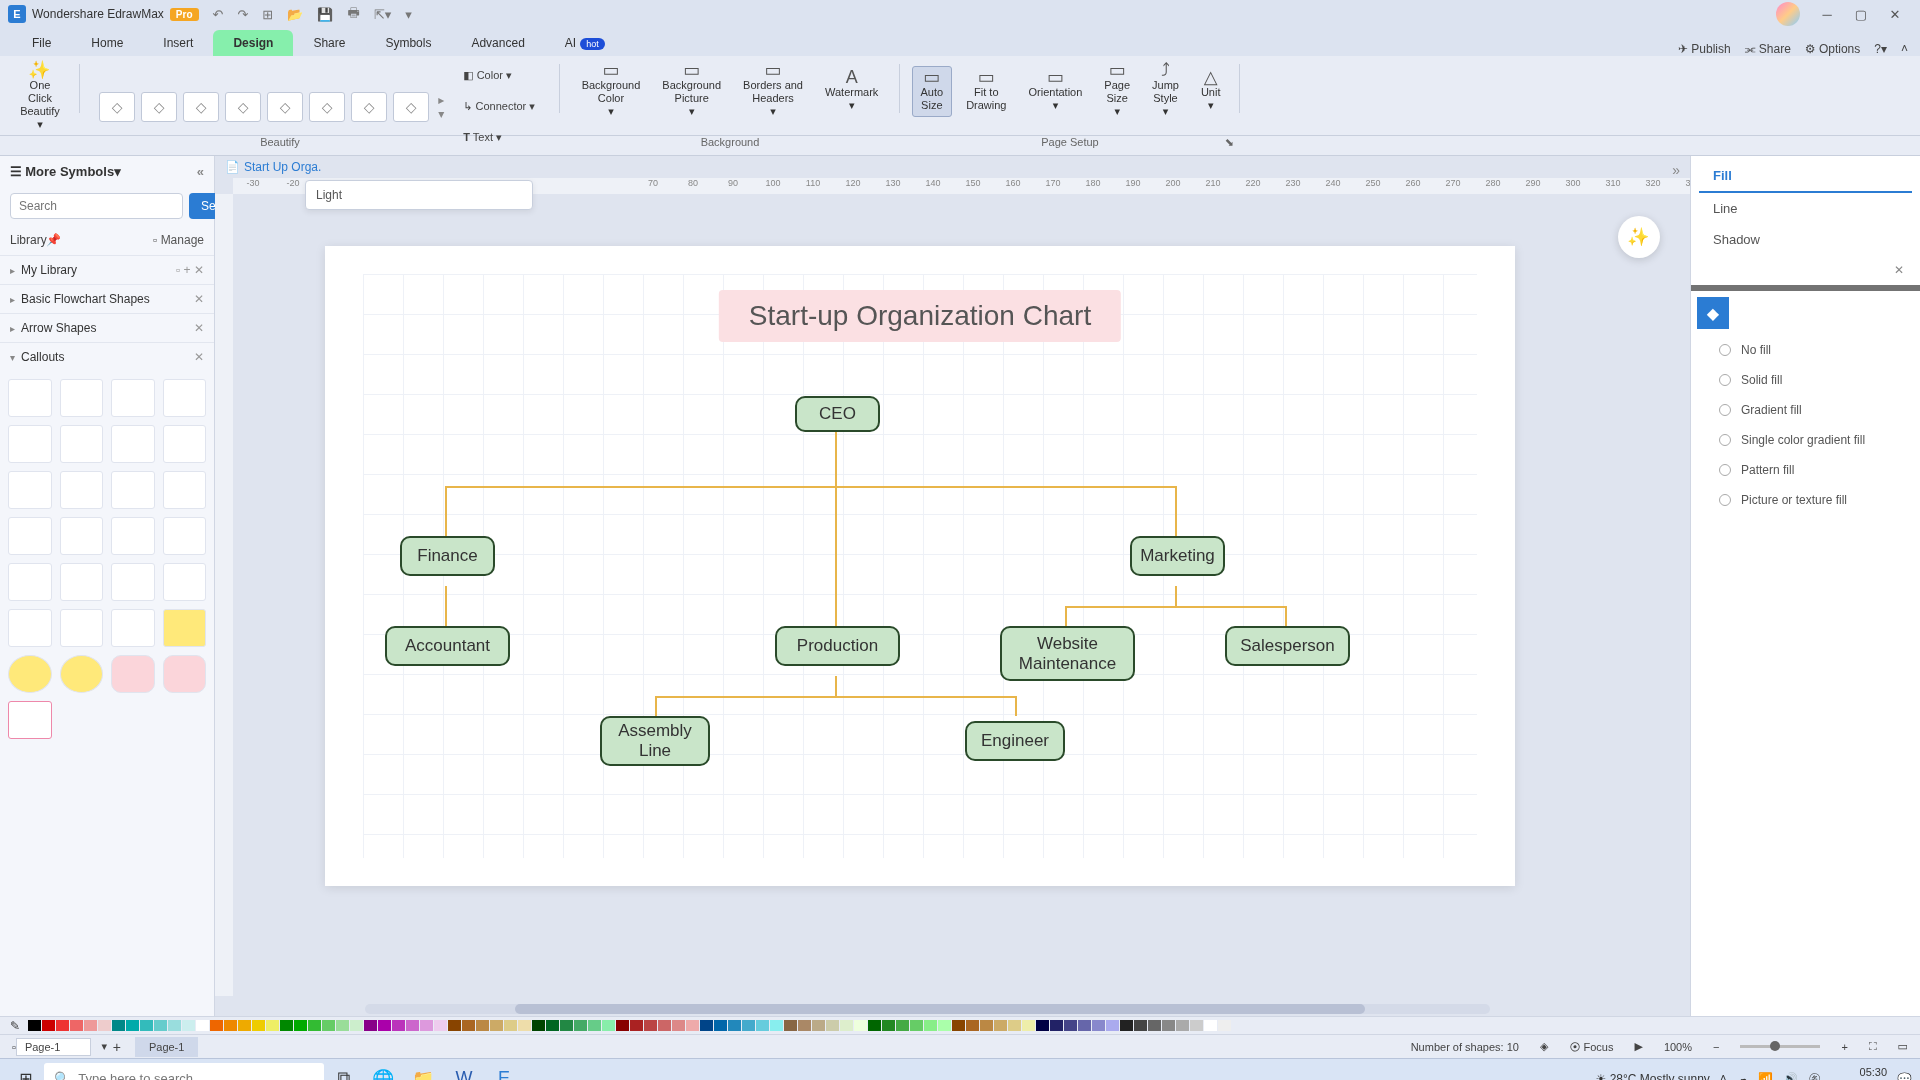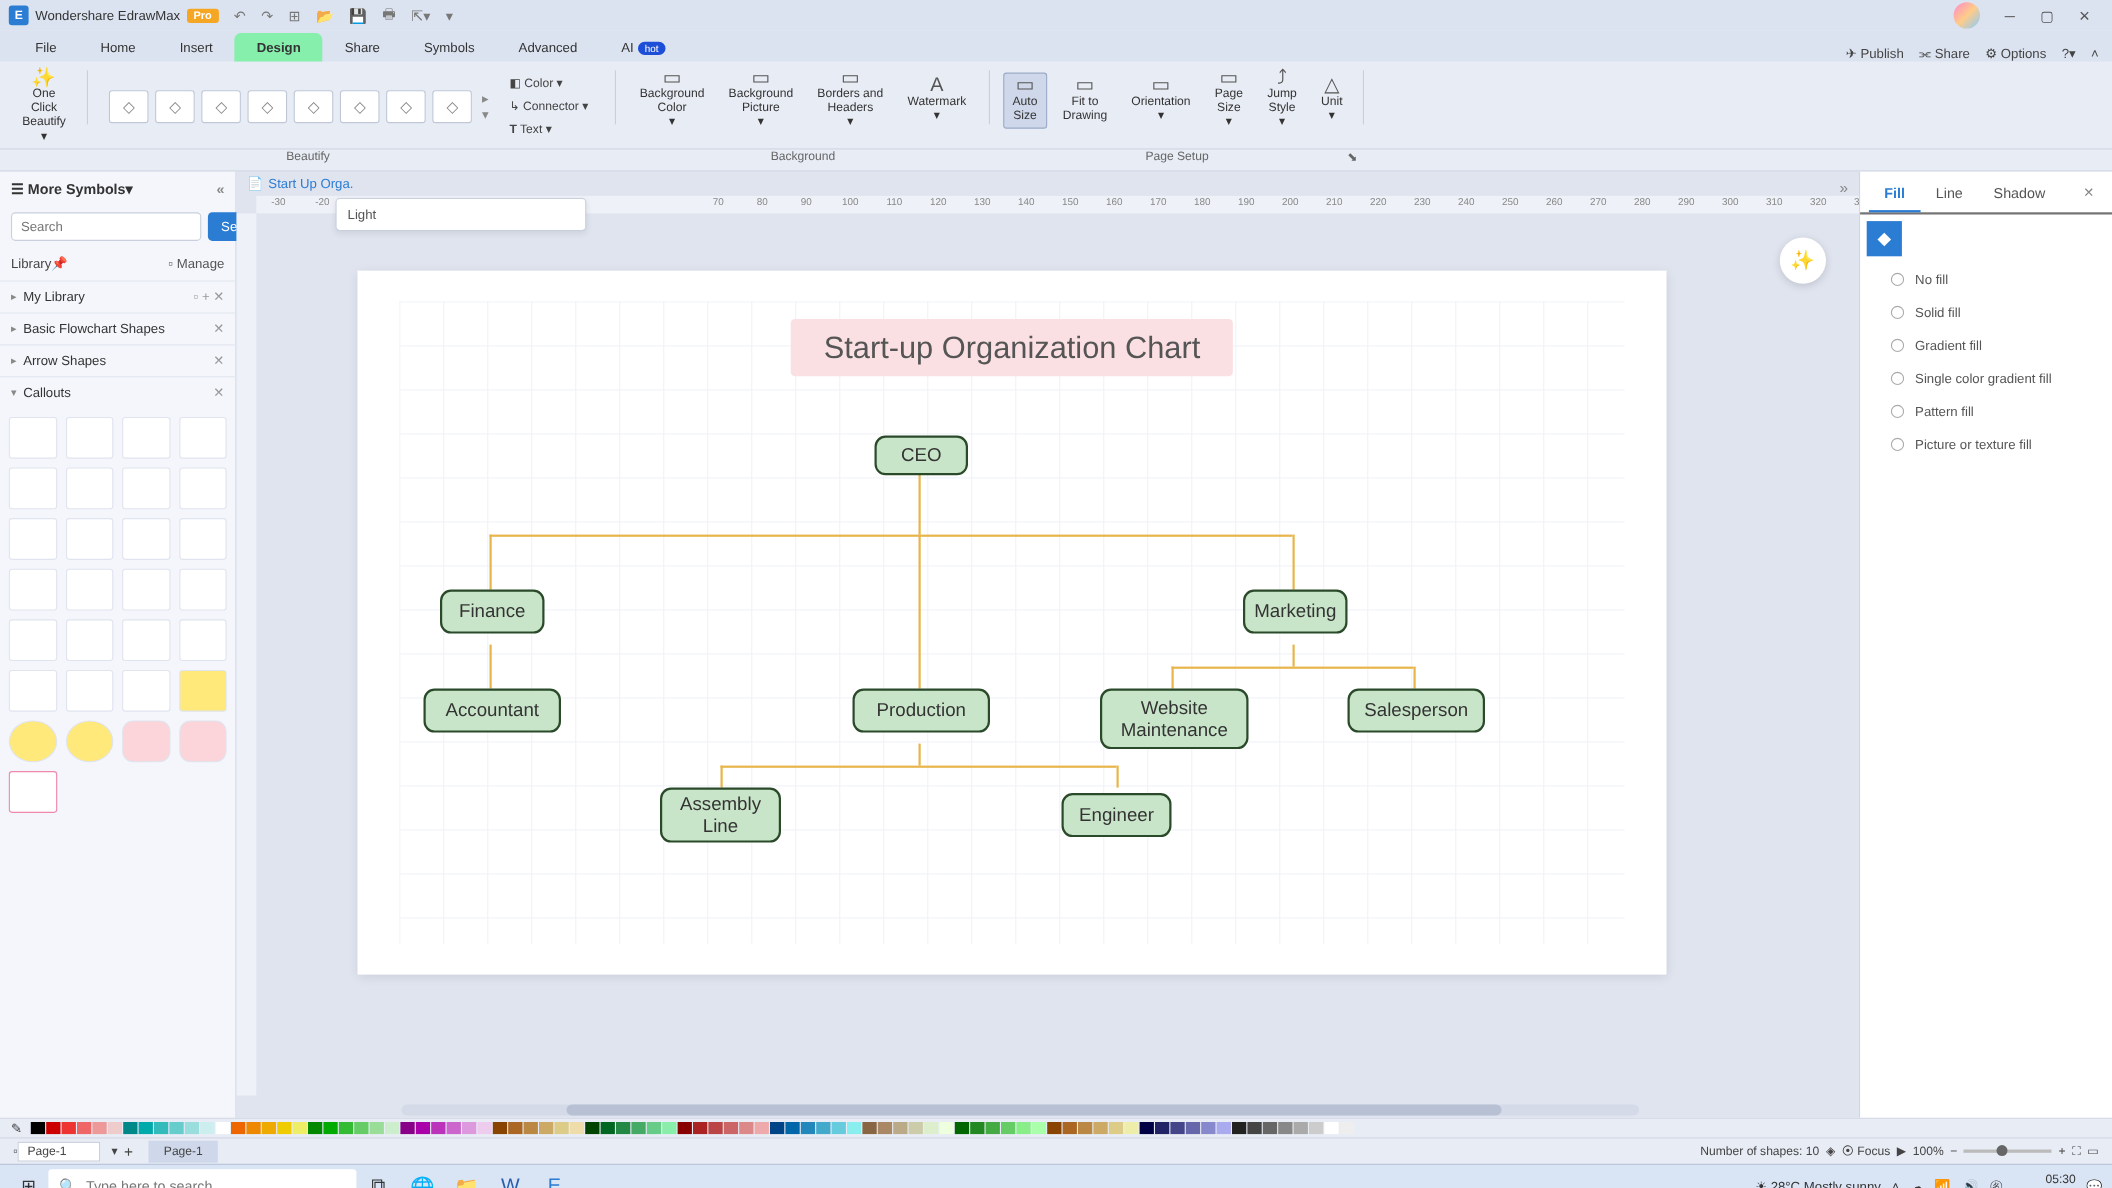--- a/index.html
+++ b/index.html
@@ -72,37 +72,37 @@
 .node { position: absolute; background: #c9e5c9; border: 2px solid #2a4a2a; border-radius: 10px; display: flex; align-items: center; justify-content: center; font-size: 17px; color: #333; text-align: center; padding: 4px; }
 .conn { position: absolute; border: 1.5px solid #e8b54a; }
 .ai-float { position: absolute; top: 60px; right: 30px; width: 42px; height: 42px; border-radius: 50%; background: #fff; box-shadow: 0 2px 8px rgba(0,0,0,.15); display: flex; align-items: center; justify-content: center; font-size: 18px; cursor: pointer; }
 .expand-btn { position: absolute; top: 6px; right: 10px; color: #888; cursor: pointer; font-size: 14px; }
 .hscroll { position: absolute; bottom: 2px; left: 150px; right: 200px; height: 10px; background: #d4dae8; border-radius: 5px; }
 .hscroll .thumb { position: absolute; left: 150px; width: 850px; height: 100%; background: #b8c0d4; border-radius: 5px; }
 
 
 .right-panel { width: 230px; background: #fff; border-left: 1px solid #d0d6e3; }
 .right-panel .icon-btn { width: 32px; height: 32px; background: #2b7cd3; margin: 6px; display: flex; align-items: center; justify-content: center; color: #fff; font-size: 16px; }
-.right-panel .tabs { display: flex; border-bottom: 2px solid #737373; padding: 4px 8px 0; }
+.right-panel .tabs { display: flex; border-bottom: 6px solid #737373; padding: 4px 8px 0; flex-direction: column; }
 .right-panel .tabs .t { padding: 8px 14px; font-size: 13px; cursor: pointer; color: #555; }
 .right-panel .tabs .t.active { color: #2b7cd3; font-weight: 600; border-bottom: 2px solid #2b7cd3; }
 .right-panel .tabs .close { margin-left: auto; padding: 8px; color: #888; cursor: pointer; }
 .right-panel .opt { display: flex; align-items: center; padding: 8px 28px; font-size: 12px; color: #555; cursor: pointer; }
 .right-panel .opt .radio { width: 12px; height: 12px; border: 1.5px solid #aaa; border-radius: 50%; margin-right: 10px; }
 
 
 .palette { height: 18px; display: flex; align-items: center; padding: 2px 10px; background: #e8ecf5; border-top: 1px solid #d0d6e3; }
 .palette .swatch { width: 13px; height: 11px; margin-right: 1px; cursor: pointer; }
 
 
 .status { height: 24px; background: #e8ecf5; display: flex; align-items: center; padding: 0 12px; font-size: 11px; color: #444; border-top: 1px solid #d0d6e3; }
 .status .page-sel { padding: 2px 30px 2px 8px; border: 1px solid #c8cfdd; background: #fff; margin-right: 10px; cursor: pointer; }
 .status .add { width: 20px; text-align: center; cursor: pointer; font-size: 14px; }
 .status .pt { background: #cfd8ea; padding: 4px 14px; margin-left: 8px; cursor: pointer; }
-.status .right { margin-left: auto; display: flex; gap: 6px; align-items: center; }
+.status .right { margin-left: auto; display: flex; gap: 21px; align-items: center; }
 .status .slider { width: 80px; height: 3px; background: #bbb; position: relative; }
 .status .slider .knob { position: absolute; top: -4px; left: 30px; width: 10px; height: 10px; background: #666; border-radius: 50%; }
 
 
 .taskbar { height: 40px; background: #d9e4f5; display: flex; align-items: center; padding: 0 8px; border-top: 1px solid #b8c4da; }
 .taskbar .start { width: 36px; height: 32px; display: flex; align-items: center; justify-content: center; font-size: 16px; cursor: pointer; }
 .taskbar .search { display: flex; align-items: center; background: #fff; height: 32px; width: 280px; border-radius: 3px; padding: 0 10px; color: #777; font-size: 13px; gap: 8px; }
 .taskbar .tbi { width: 40px; height: 32px; display: flex; align-items: center; justify-content: center; font-size: 18px; cursor: pointer; }
 .taskbar .right { margin-left: auto; display: flex; align-items: center; gap: 10px; font-size: 12px; color: #333; }
 .taskbar .clock { text-align: right; line-height: 13px; font-size: 11px; }
@@ -156,21 +156,21 @@
     <div class="group-row" style="flex-wrap:wrap;padding-top:6px">
       <div class="preset">◇</div>
       <div class="preset">◇</div>
       <div class="preset">◇</div>
       <div class="preset">◇</div>
       <div class="preset">◇</div>
       <div class="preset">◇</div>
       <div class="preset">◇</div>
       <div class="preset">◇</div>
       <div class="preset-drop">▸<br>▾</div>
-      <div style="display:flex;flex-direction:column;gap:2px;margin-left:4px">
+      <div style="display:flex;flex-direction:column;gap:12px;margin-left:4px">
         <span class="small-btn">◧ <span>Color</span> ▾</span>
         <span class="small-btn">↳ <span>Connector</span> ▾</span>
         <span class="small-btn"><b>T</b> <span>Text</span> ▾</span>
       </div>
     </div>
   </div>
   <div class="group" style="width:340px">
     <div class="group-row">
       <div class="vbtn"><span class="ico">▭</span><span style="white-space:pre-line">Background
 Color</span> ▾</div>

